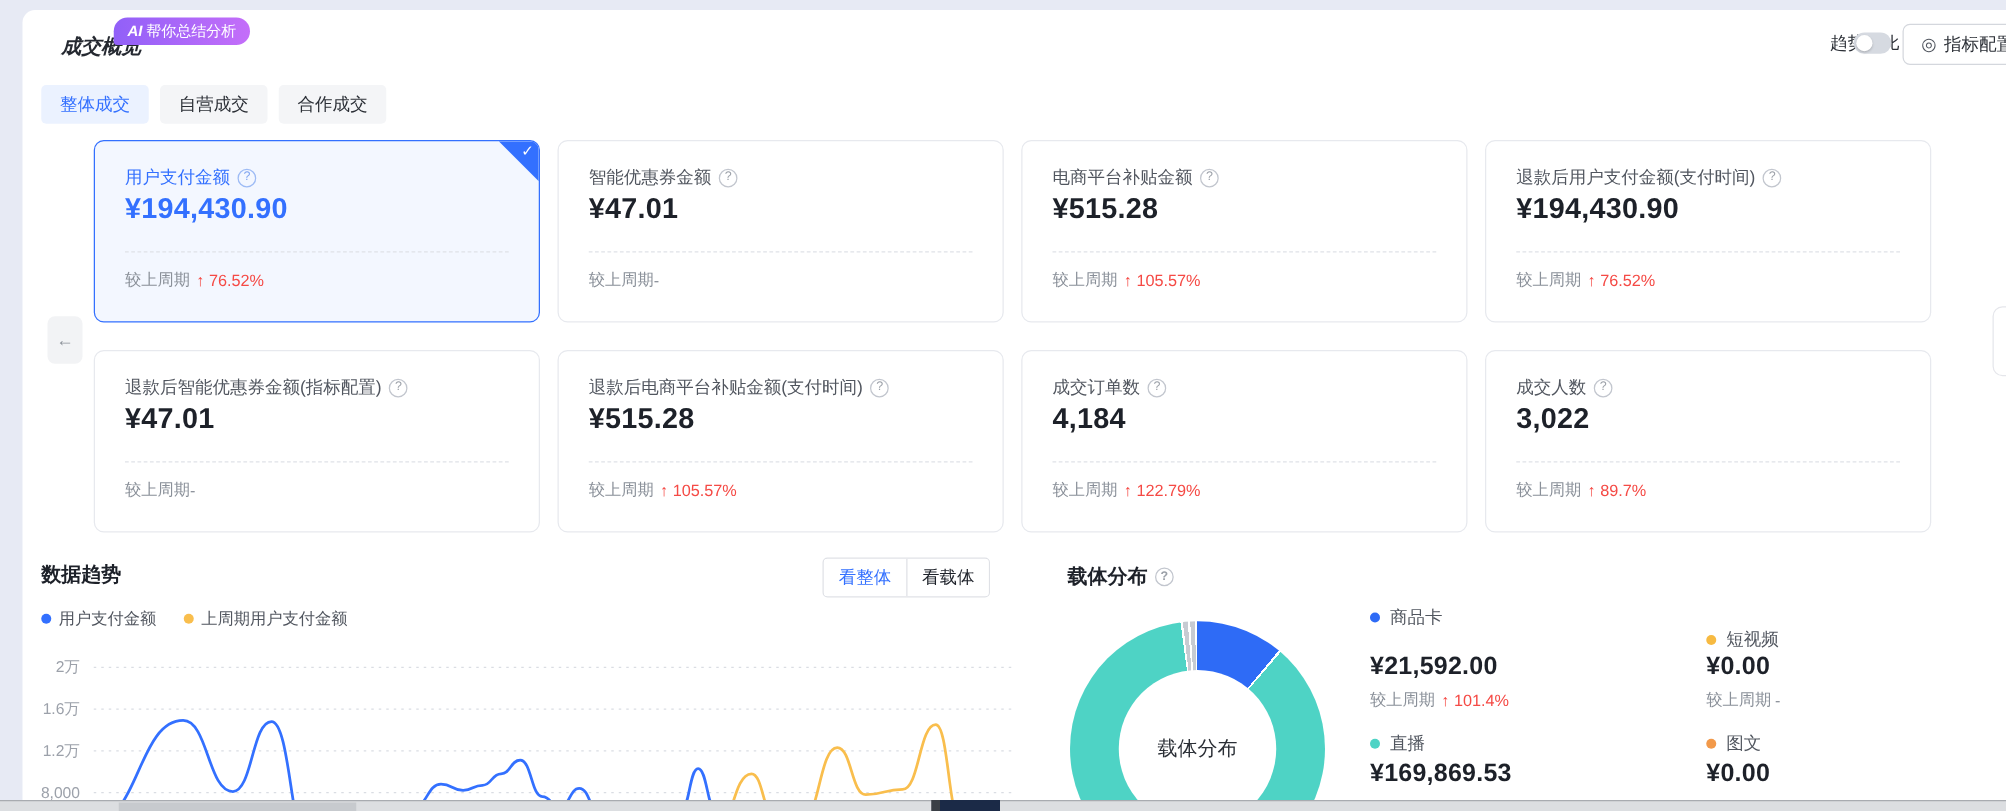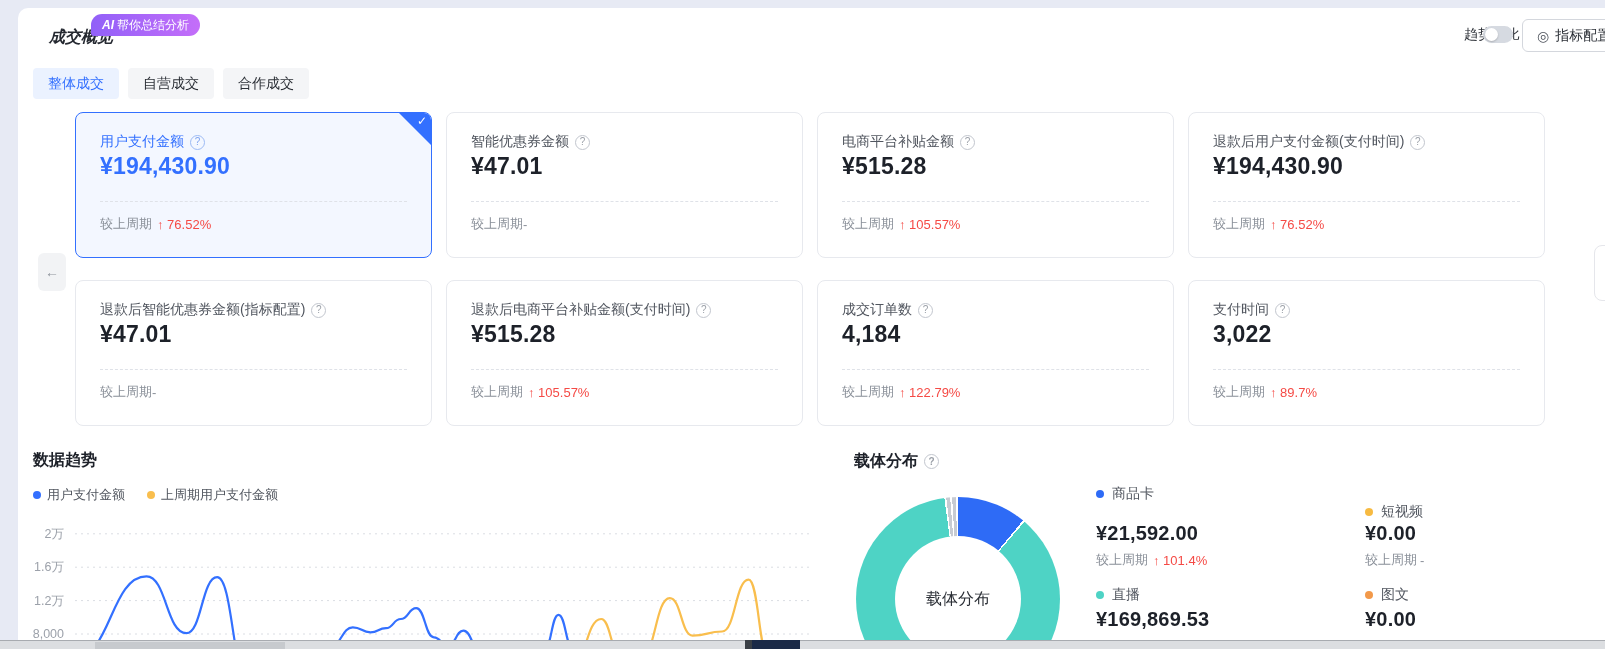--- a/index.html
+++ b/index.html
@@ -196,35 +196,39 @@
     <div class="card-value">4,184</div>
     <div class="card-dash"></div>
     <div class="cmp">
         <span>较上周期</span>
         <span class="cmp-change up">↑ 122.79%</span>
       </div>
   </div>
   <div class="card" style="left:1188px;top:280px">
 
     <div class="card-title-row">
-        <span>支付时间</span>
+        <span>成交人数</span>
         <span class="qicon">?</span>
       </div>
     <div class="card-value">3,022</div>
     <div class="card-dash"></div>
     <div class="cmp">
         <span>较上周期</span>
         <span class="cmp-change up">↑ 89.7%</span>
       </div>
   </div>
 
   <div class="pager-left">←</div>
   <div class="pager-right"></div>
 
   <div class="trend-title">数据趋势</div>
+  <div class="seg">
+    <div class="seg-btn active">看整体</div>
+    <div class="seg-btn">看载体</div>
+  </div>
   <div class="trend-legend">
     <div class="tl-item">
       <span class="dot" id="tl-dot-0" style="background: rgb(51, 112, 255);"></span>
       <span>用户支付金额</span>
     </div>
     <div class="tl-item">
       <span class="dot" id="tl-dot-1" style="background: rgb(249, 190, 77);"></span>
       <span>上周期用户支付金额</span>
     </div>
   </div>

